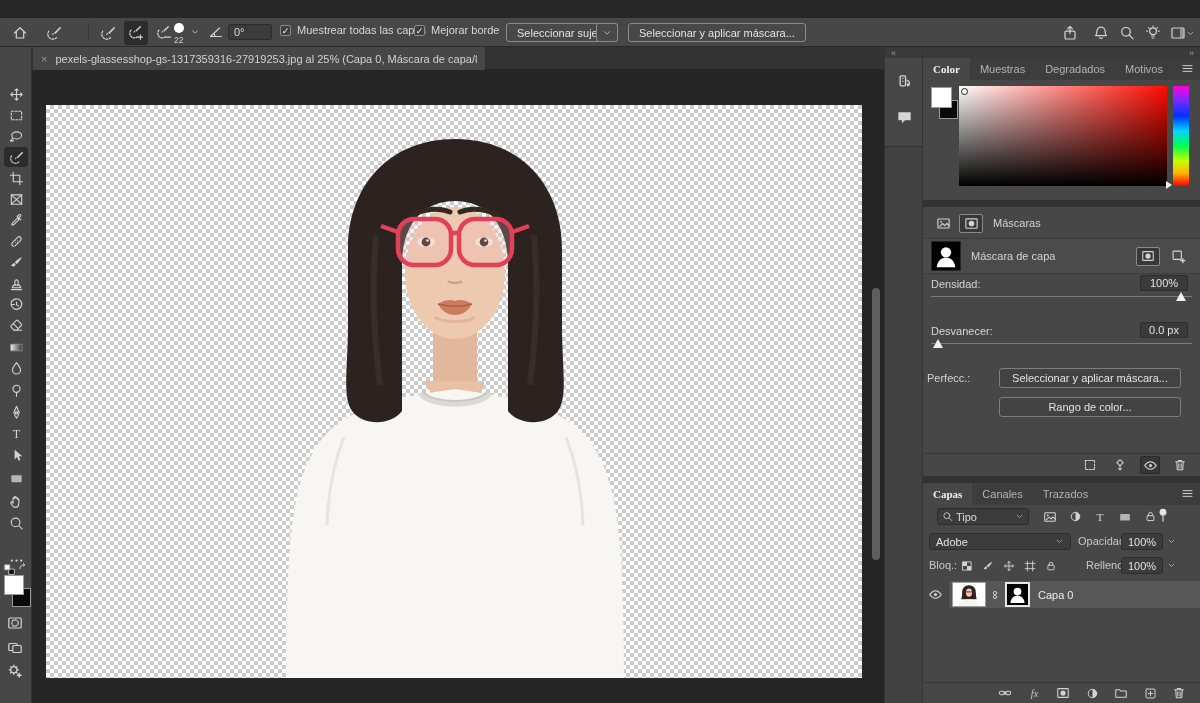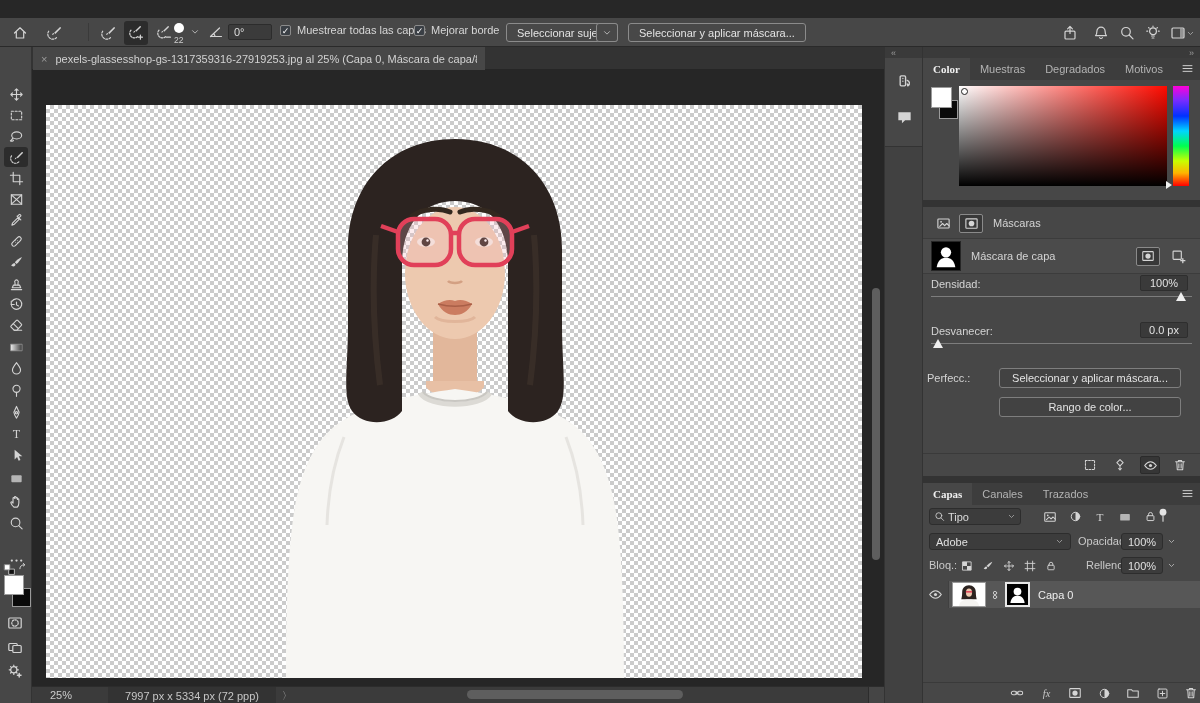--- a/index.html
+++ b/index.html
@@ -137,21 +137,21 @@
   .props-buttons .push-btn { position:absolute; width:182px; height:20px;
     justify-content:center; border-color:#7e7e7e; background:#424242; }
   .props-footer { position:absolute; left:0; bottom:0; width:100%; height:23px;
     border-top:1px solid #3a3a3a; display:flex; align-items:center;
     justify-content:flex-end; gap:10px; padding-right:10px; }
   .ftr-btn { width:20px; height:18px; display:flex; align-items:center; justify-content:center; border-radius:2px; }
   .ftr-btn.pressed { background:#363636; border:1px solid #2b2b2b; }
 
   
   .layers-body { position:relative; height:181px; background:#474747; }
-  .search-box { position:absolute; left:6px; top:3px; width:92px; height:17px;
+  .search-box { position:absolute; left:14px; top:3px; width:92px; height:17px;
     background:#3c3c3c; border:1px solid #2d2d2d; border-radius:3px;
     display:flex; align-items:center; padding:0 4px; gap:3px; color:#dadada; }
   .filter-icons { position:absolute; left:118px; top:3px; display:flex; gap:7px; align-items:center; }
   .fil { width:18px; height:17px; display:flex; align-items:center; justify-content:center; }
   .toggle { position:absolute; left:232px; top:2px; }
   .blend-row { position:absolute; left:0; top:26px; width:100%; height:20px; }
   .blend-select { position:absolute; left:6px; top:2px; width:142px; height:17px;
     background:#3c3c3c; border:1px solid #2d2d2d; border-radius:3px;
     display:flex; align-items:center; padding:0 6px; color:#e0e0e0; }
   .blend-select .chev, .search-box .chev { margin-left:auto; }
@@ -167,21 +167,21 @@
   .layer-row { position:absolute; left:0; top:76px; width:100%; height:27px;
     background:#575757; display:flex; align-items:center; }
   .eye-cell { width:26px; display:flex; justify-content:center; background:#474747;
     align-self:stretch; align-items:center; border-right:1px solid #404040; }
   .layer-thumb { width:34px; height:25px; margin-left:3px; border:1px solid #9a9a9a; background:#fff; }
   .mask-sel-thumb { width:25px; height:25px; border:2px solid #e8e8e8; margin-left:4px; }
   .layer-name { margin-left:8px; color:#efefef; }
   .link8 { margin-left:3px; }
   .layers-footer { position:absolute; left:0; bottom:0; width:278px; height:21px;
     background:#474747; border-top:1px solid #3a3a3a; display:flex; align-items:center;
-    justify-content:flex-end; gap:9px; }
+    justify-content:flex-end; gap:9px; padding-right:12px; }
 </style>
 </head>
 <body>
 
 <div id="app">
 
   <svg width="0" height="0" style="position:absolute">
       <defs>
     <linearGradient id="psg" x1="0" y1="0" x2="1" y2="0">
       <stop offset="0" stop-color="#e8e8e8"></stop>
@@ -526,27 +526,20 @@
             <rect x="352" y="114" width="53" height="46" rx="16"></rect>
             <rect x="413" y="114" width="53" height="46" rx="16"></rect>
             <path d="M405 128h8" fill="none"></path>
             <path d="M352 127l-17-6M466 127l17-6" fill="none"></path>
           </g>
         </svg>
       </div>
       <div class="vscroll">
           <div class="thumb"></div>
         </div>
-    </div>
-    <div class="statusbar">
-      <span class="zoom-level">25%</span>
-      <div class="dims-box">7997 px x 5334 px (72 ppp)</div>
-      <span class="status-chevron">〉</span>
-      <div class="hthumb"></div>
-      <div class="scroll-corner"></div>
     </div>
   </div>
 
   <div class="dockstrip">
     <div class="collapse-bar">«</div>
     <div class="strip-panel">
       <div class="strip-icon">
           <span class="js-icon">
             <svg width="18" height="18" viewBox="0 0 16 16" fill="none" stroke="#d4d4d4" stroke-width="1.2" stroke-linecap="round" stroke-linejoin="round">
               <rect x="4.6" y="1.6" width="4.8" height="9" rx="1"></rect>

